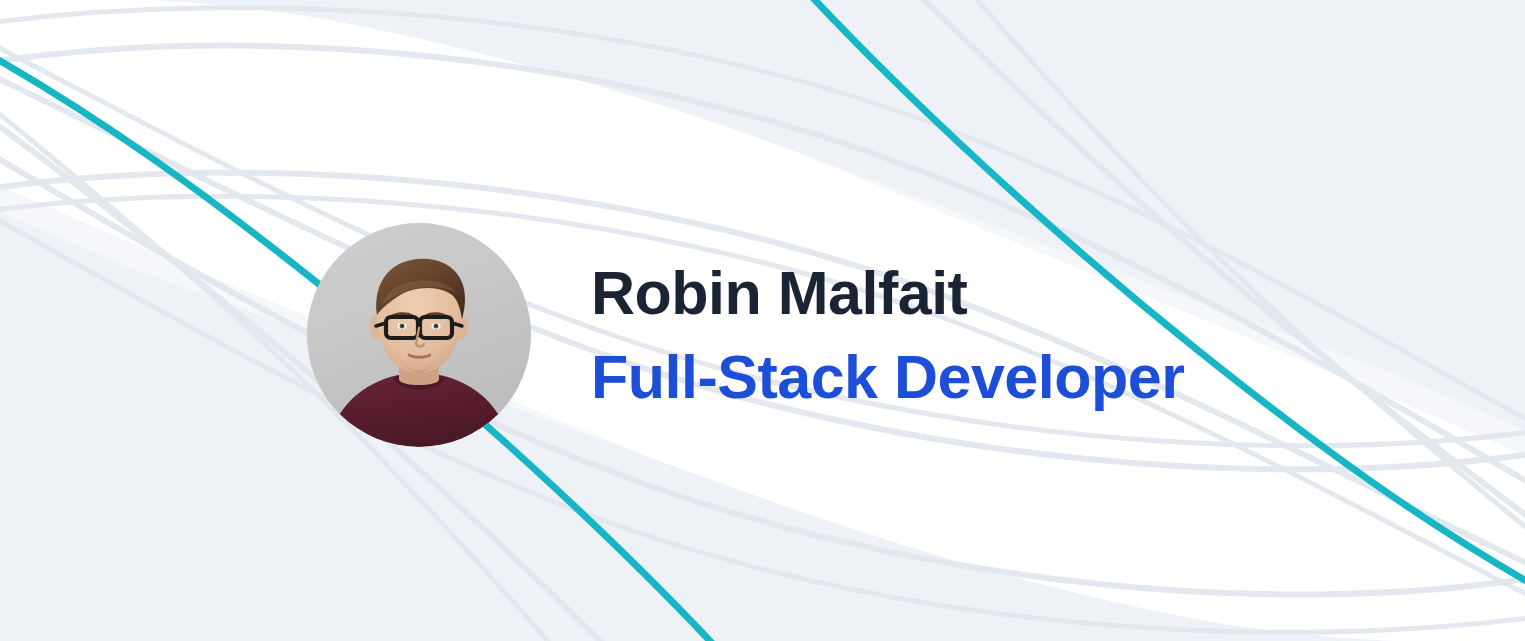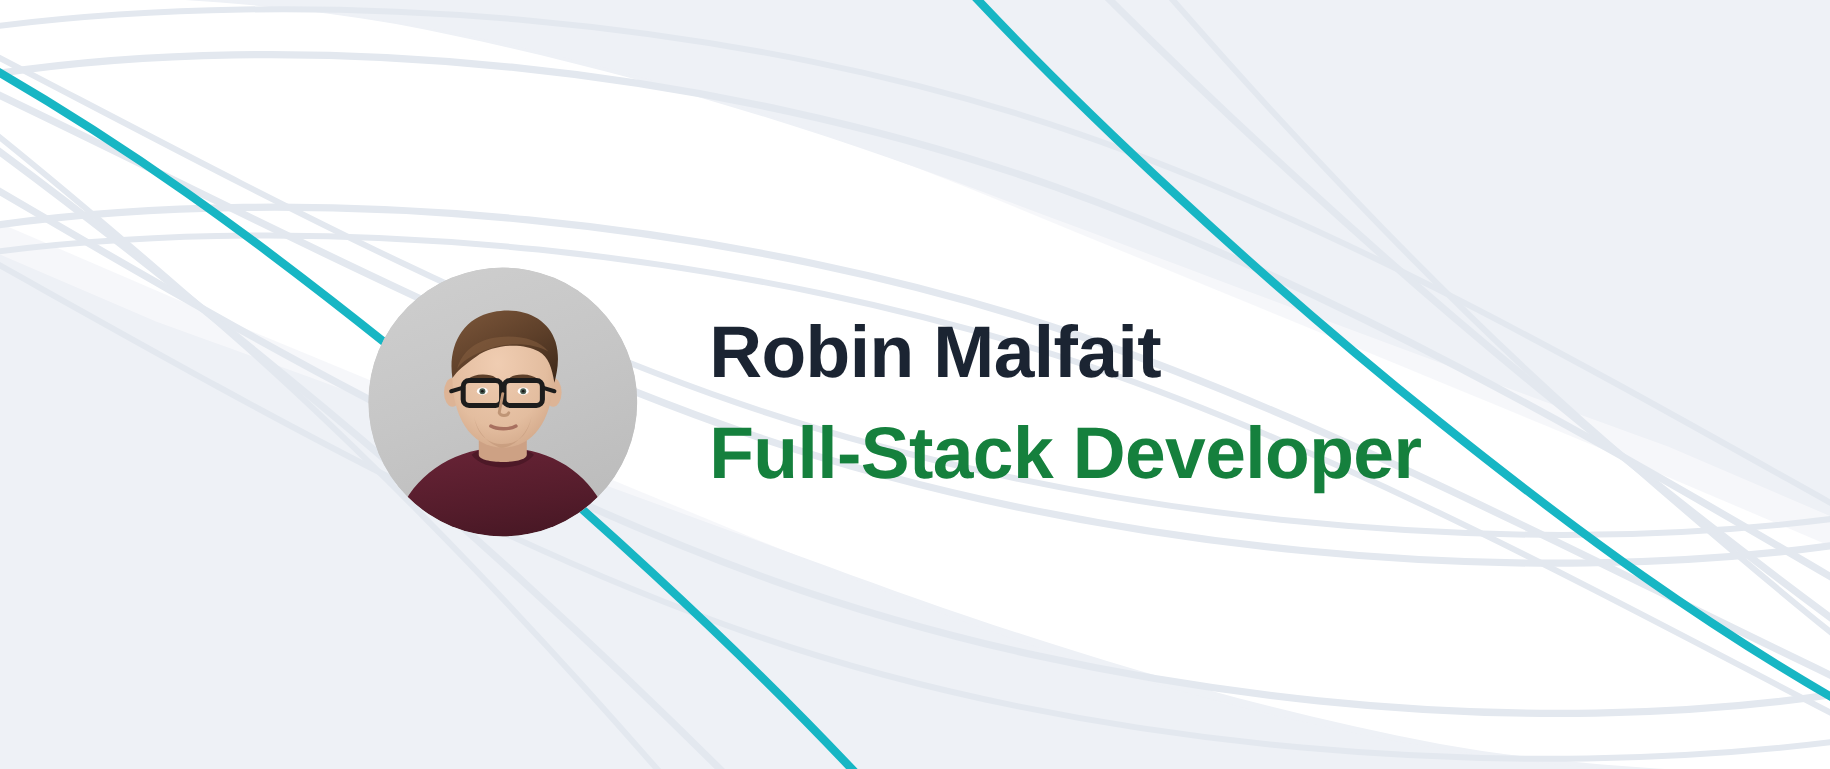--- a/index.html
+++ b/index.html
@@ -72,21 +72,21 @@
     letter-spacing: -0.5px;
     color: #1b2432;
     white-space: nowrap;
   }
 
   #person-role {
     font-size: 61px;
     line-height: 84px;
     font-weight: 700;
     letter-spacing: -0.5px;
-    color: #15803d;
+    color: #1d4ed8;
     white-space: nowrap;
   }
 </style>
 </head>
 <body>
 
 <div id="banner">
 
   <svg id="decor-layer" viewBox="0 0 1525 641" preserveAspectRatio="none" xmlns="http://www.w3.org/2000/svg">
 

